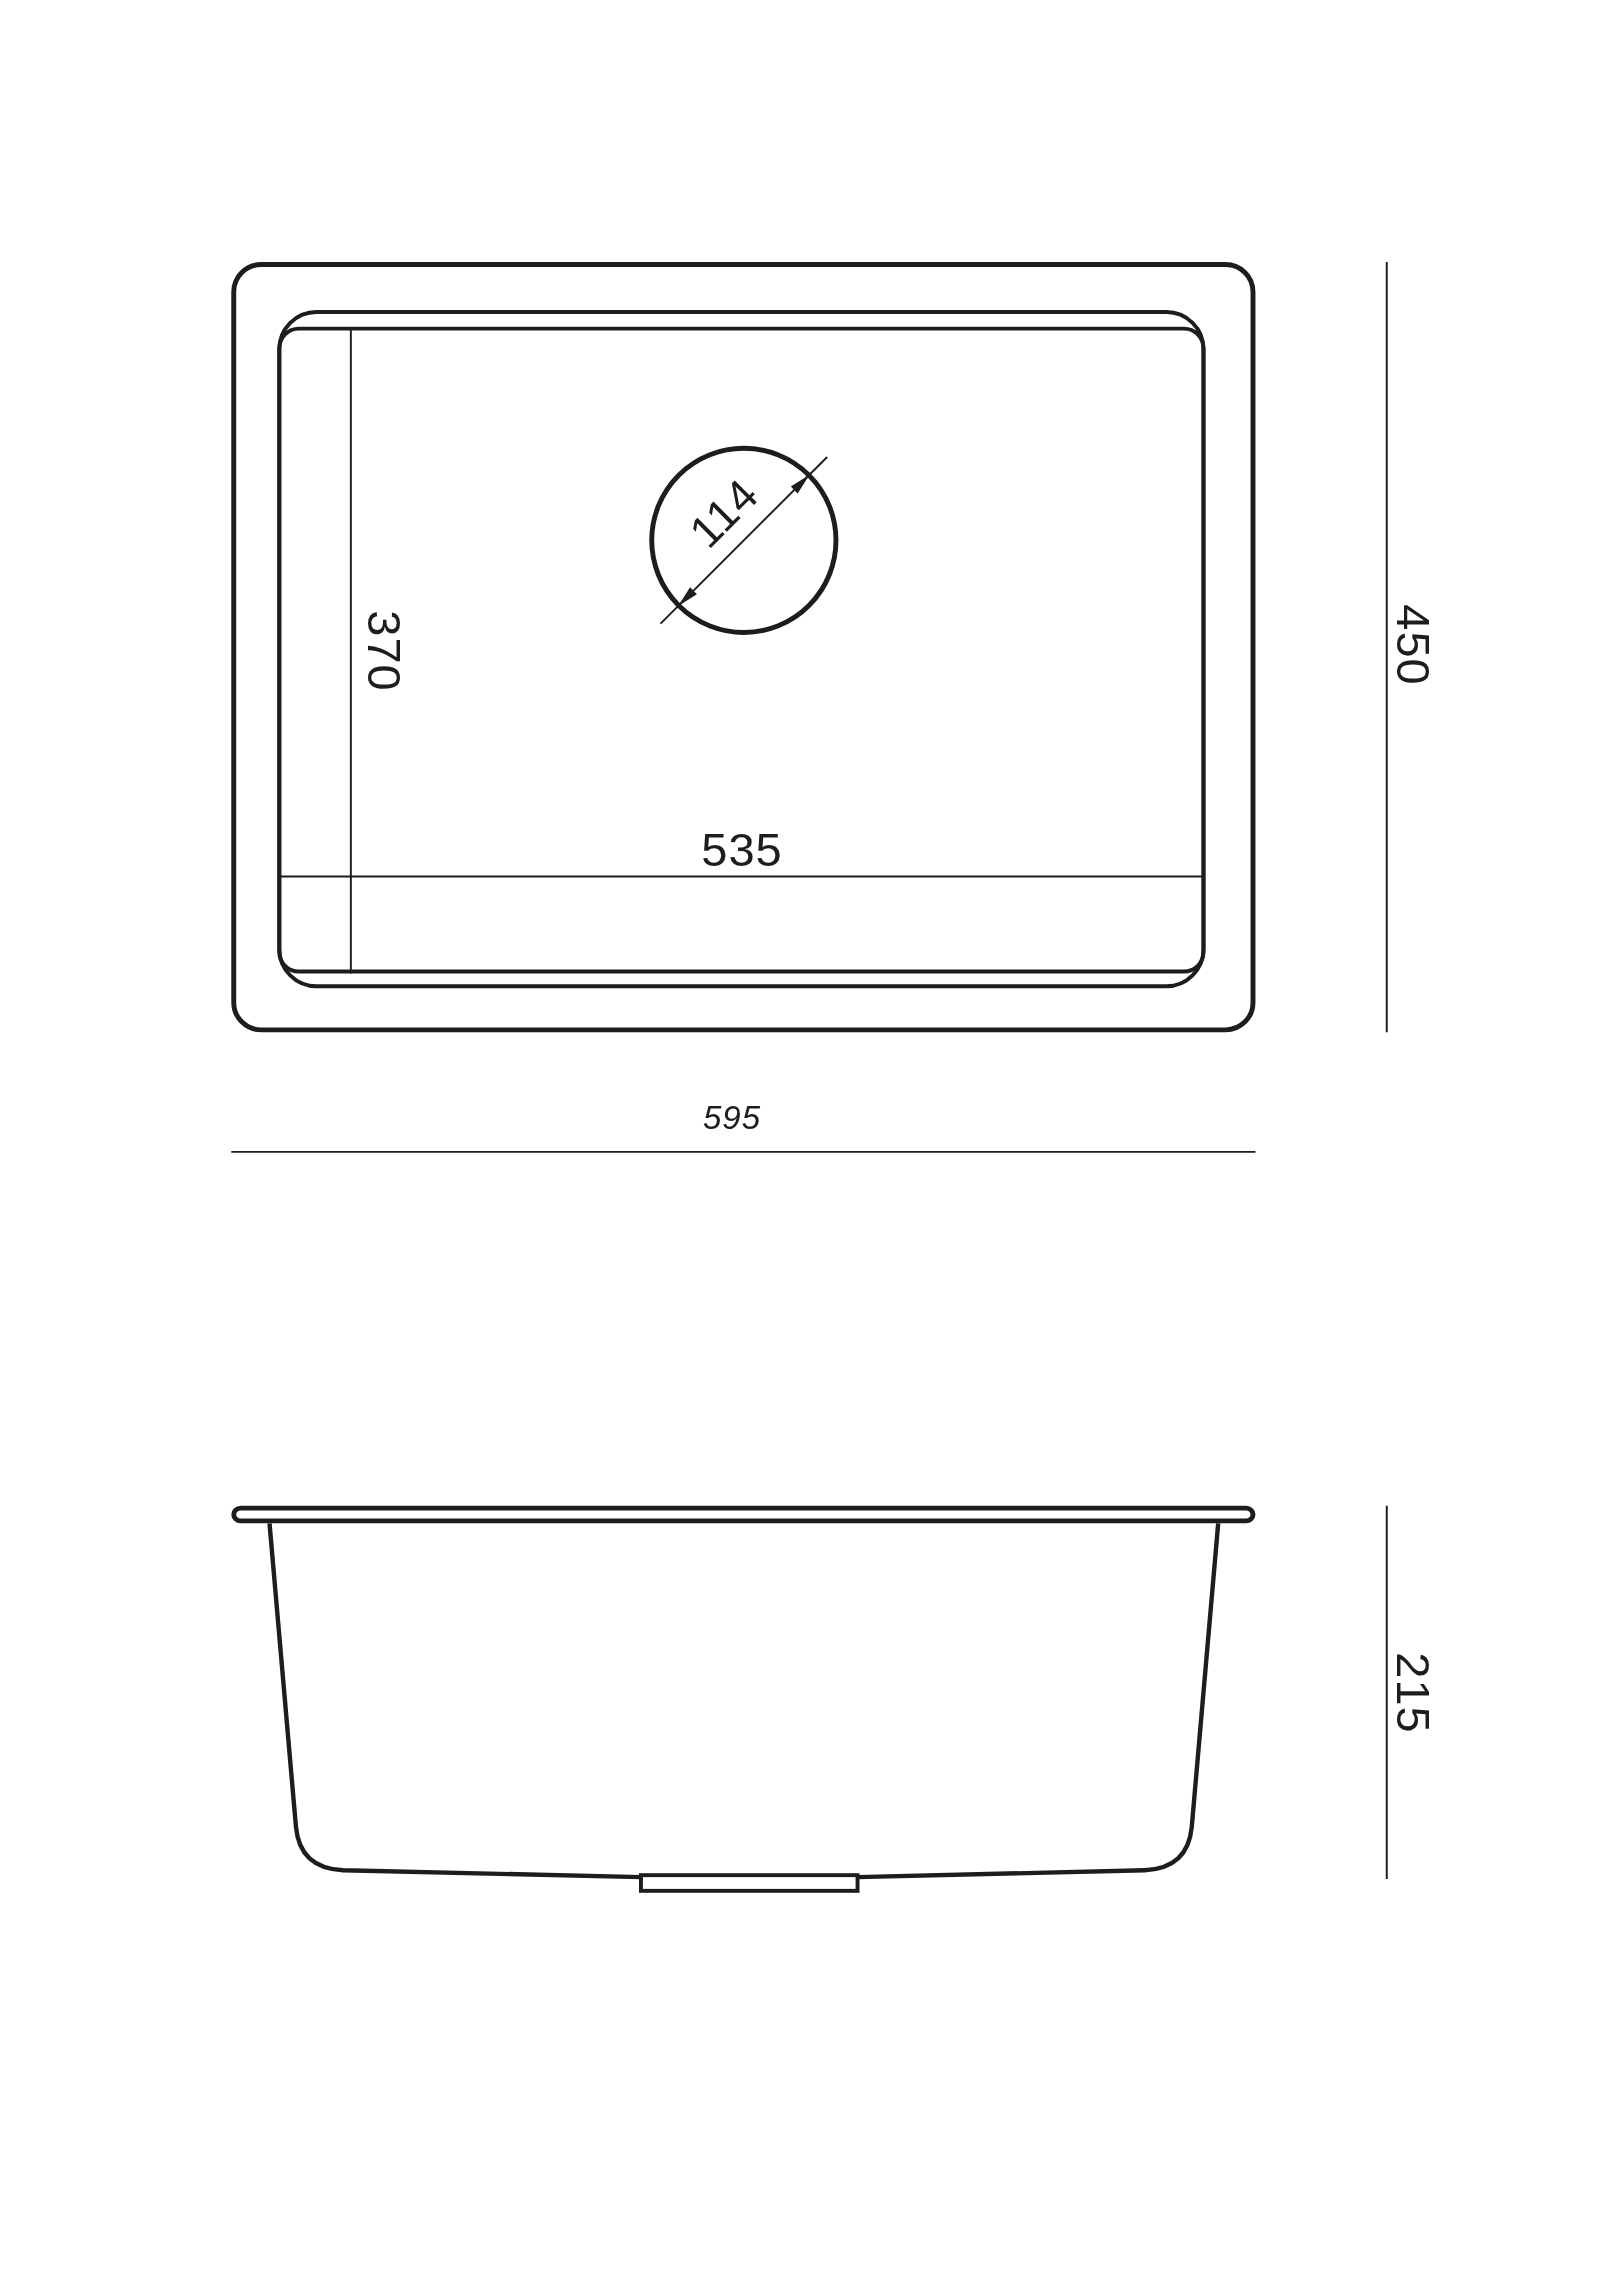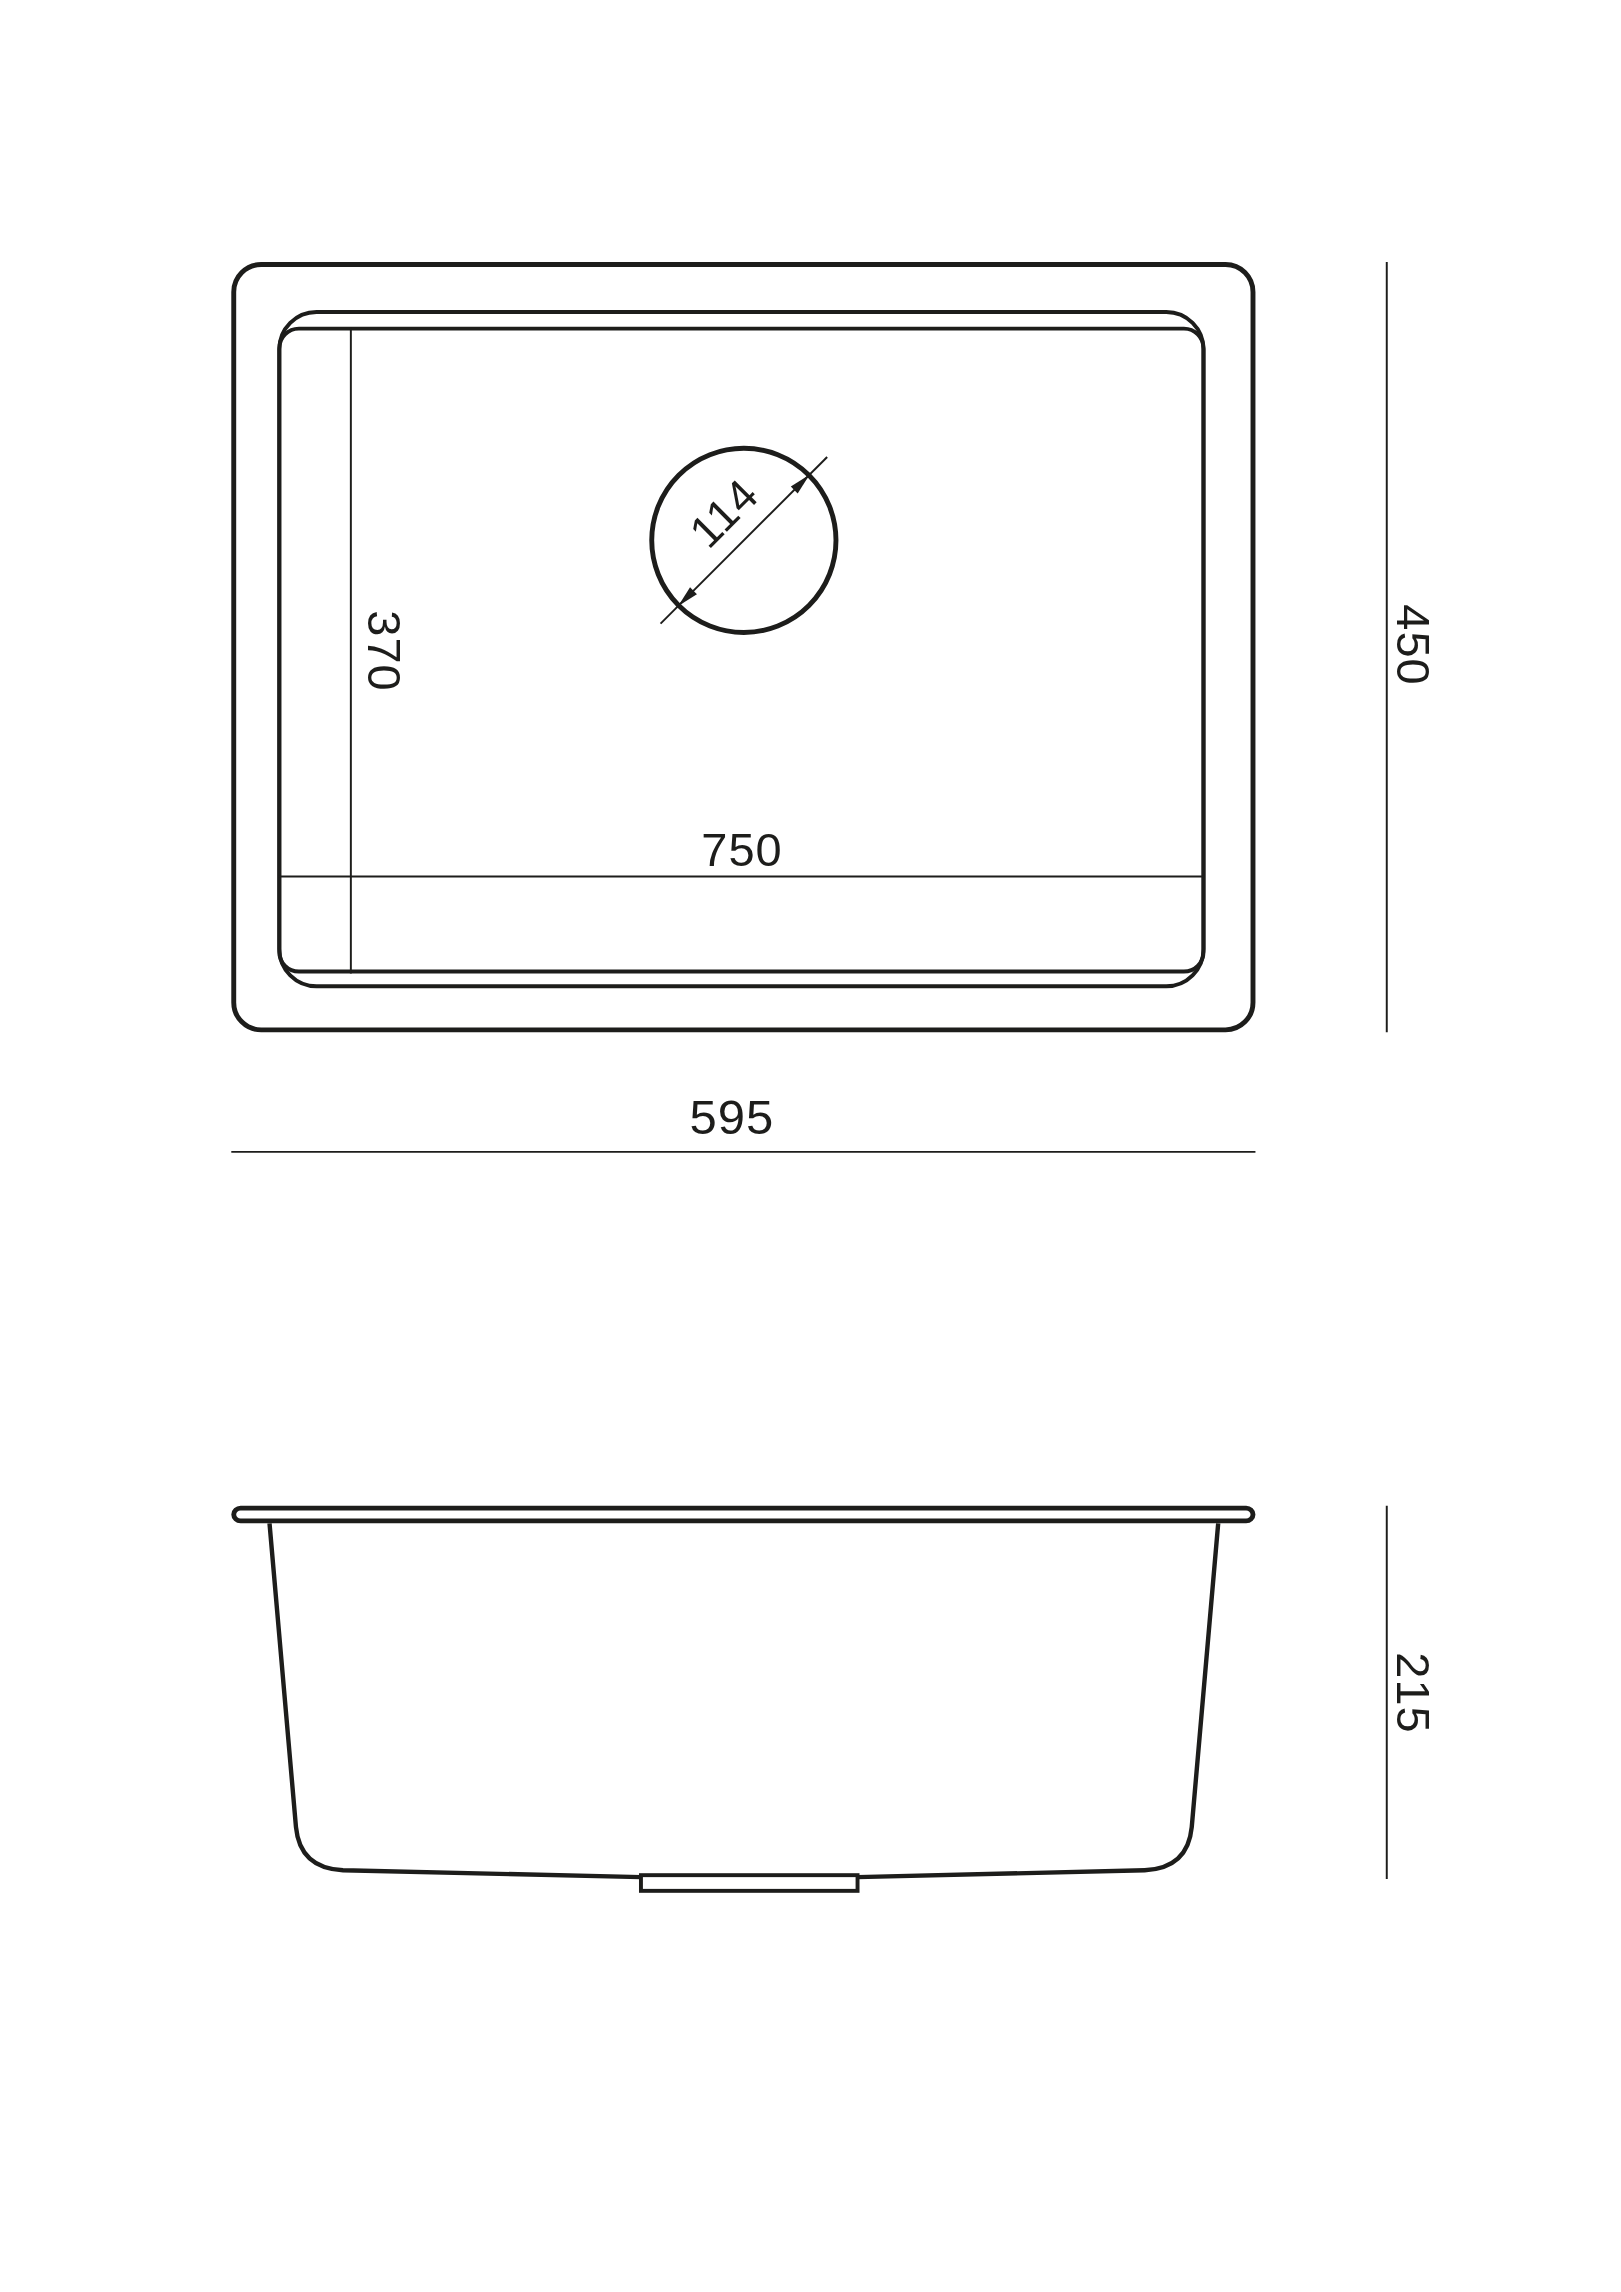--- a/index.html
+++ b/index.html
@@ -26,21 +26,21 @@
   .dim-label {
     position: absolute;
     font-size: 47px;
     line-height: 1;
     letter-spacing: 1px;
     color: #1d1d1b;
     white-space: nowrap;
     transform: translate(-50%, -50%);
     user-select: none;
   }
-  .dim-label.big { font-size: 49px; }
+  .dim-label.big { font-size: 33px; font-style: italic; }
   .dim-label.rot90  { transform: translate(-50%, -50%) rotate(90deg); }
   .dim-label.rot-45 { transform: translate(-50%, -50%) rotate(-45deg); font-size: 45px; }
 </style>
 </head>
 <body>
 
 <div class="canvas">
 
   <svg class="drawing" viewBox="0 0 1654 2339">
 
@@ -68,21 +68,21 @@
 
     <path d="M 275 1554 L 302 1864 Q 306 1906 350 1908 L 654 1915" fill="none" stroke="#1d1d1b" stroke-width="4.5" stroke-linejoin="round"></path>
 
     <path d="M 1243 1554 L 1216 1864 Q 1212 1906 1168 1908 L 875 1915" fill="none" stroke="#1d1d1b" stroke-width="4.5" stroke-linejoin="round"></path>
 
     <rect x="654" y="1913" width="221" height="16" fill="#ffffff" stroke="#1d1d1b" stroke-width="4"></rect>
 
     <line x1="1415" y1="1536" x2="1415" y2="1917" stroke="#1d1d1b" stroke-width="2"></line>
   </svg>
 
-  <div class="dim-label" style="left:742px; top:849px;">750</div>
+  <div class="dim-label" style="left:742px; top:849px;">535</div>
 
   <div class="dim-label rot90" style="left:384px; top:651px;">370</div>
 
   <div class="dim-label rot-45" style="left:724px; top:513px;">114</div>
 
   <div class="dim-label big" style="left:732px; top:1117px;">595</div>
 
   <div class="dim-label rot90" style="left:1413px; top:645px;">450</div>
 
   <div class="dim-label rot90" style="left:1413px; top:1693px;">215</div>

